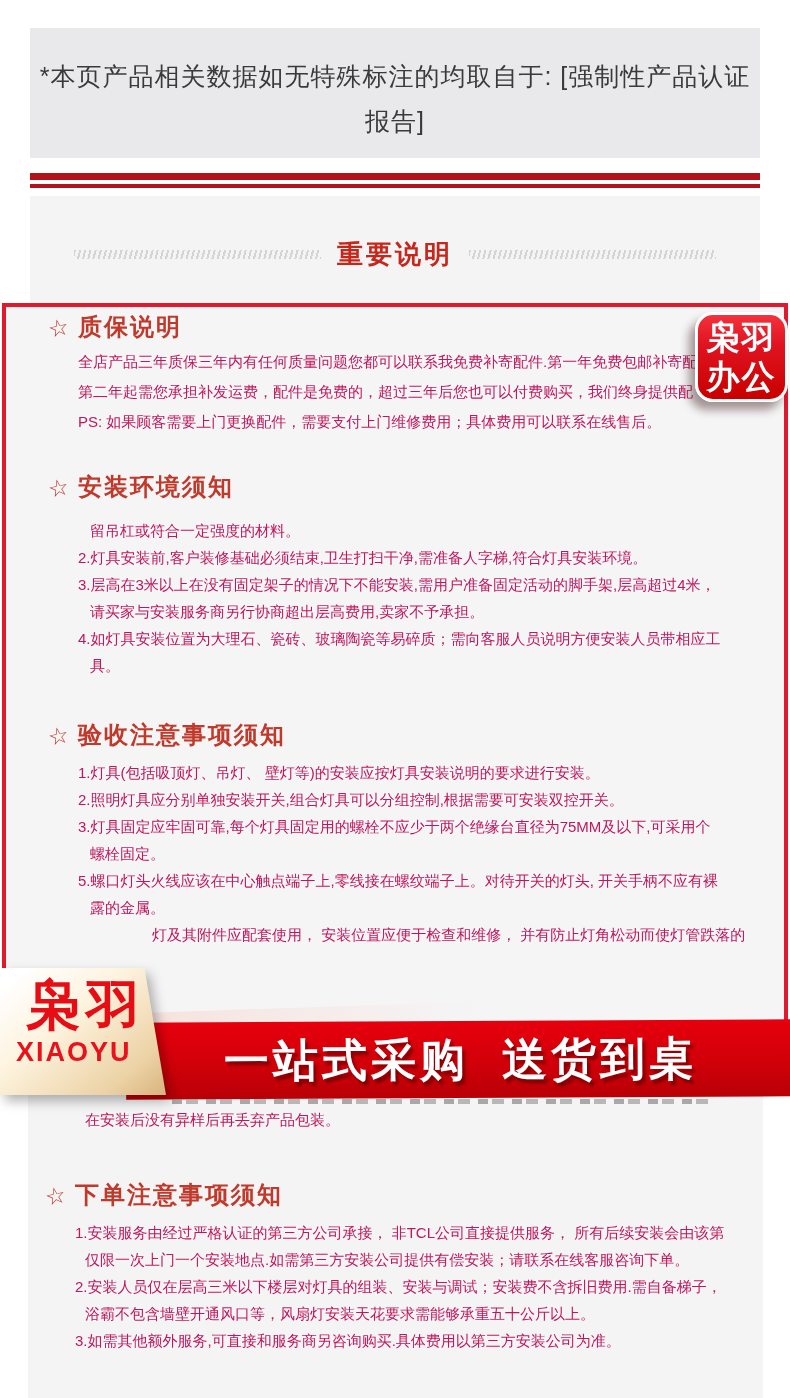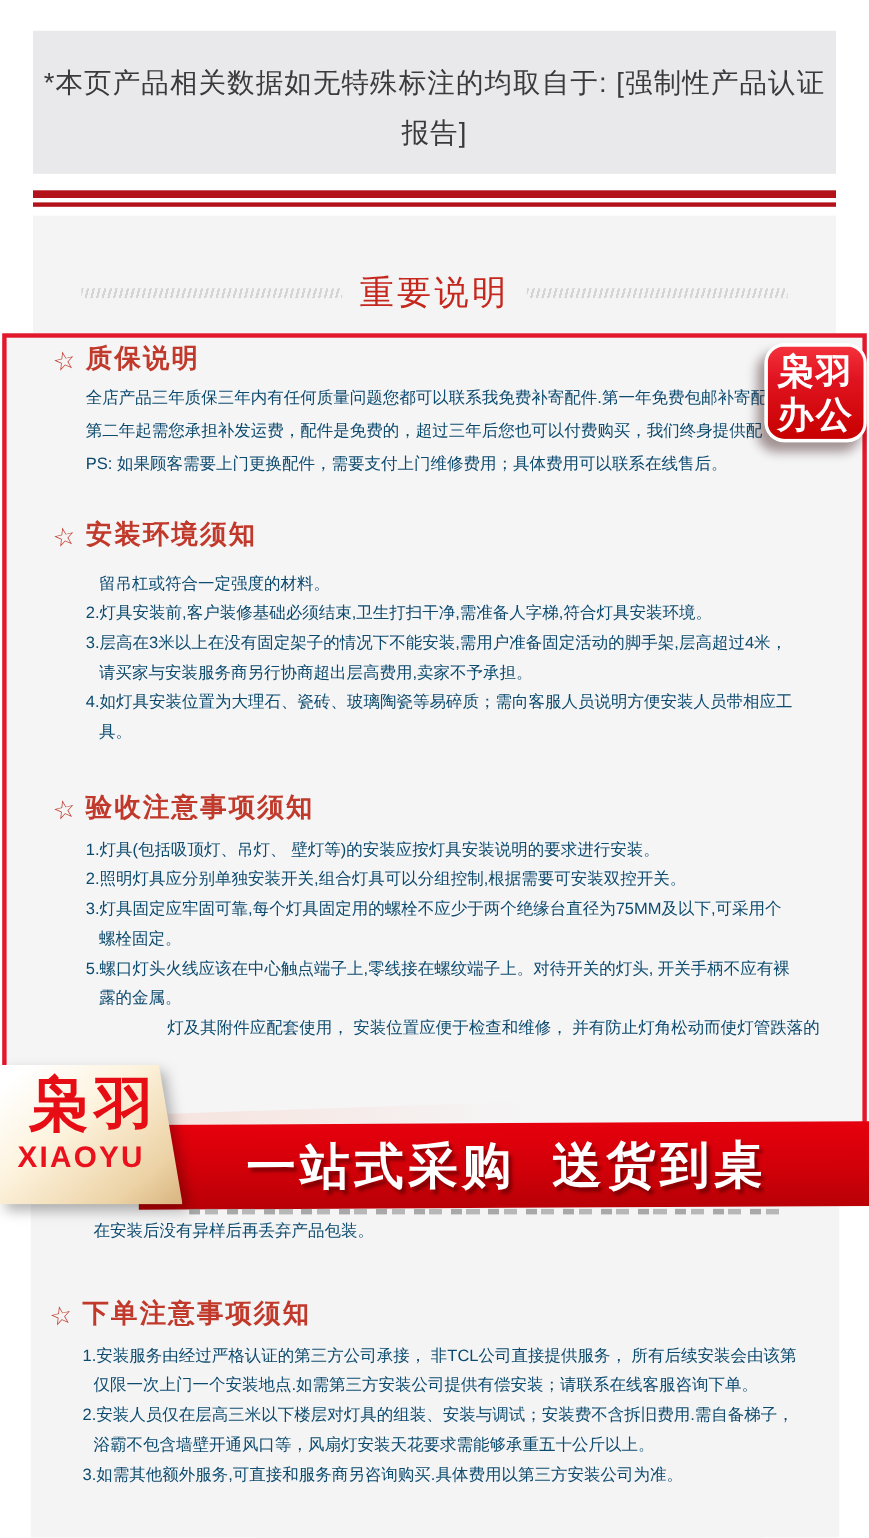--- a/index.html
+++ b/index.html
@@ -15,33 +15,33 @@
   
   .rule { position:absolute; left:30px; width:730px; background:#b3121a; }
   .rule-thick { top:173px; height:7px; }
   .rule-thin  { top:184px; height:4px; }
 
   
   .title-panel { position:absolute; left:30px; top:196px; width:730px; height:107px; background:#f4f4f5; }
   .title-row { display:flex; align-items:center; padding:38px 44px 0 44px; }
   .hatch { flex:1; height:9px;
     background:repeating-linear-gradient(105deg,#d4d4d4 0 2px,#f4f4f5 2px 5px); }
-  .page-title { font-size:31px; font-weight:normal; color:#c5271d; letter-spacing:3px;
-    margin:12px 16px; line-height:40px; white-space:pre; }
+  .page-title { font-size:26px; font-weight:bold; color:#c5271d; letter-spacing:3px;
+    margin:0 16px; line-height:40px; white-space:pre; }
 
   
   .main-box { position:absolute; left:2px; top:303px; width:786px; height:787px;
     border:4px solid #e2182c; background:#f5f5f6; z-index:1;
     padding:2px 30px 0 72px; overflow:hidden; }
 
   .sec-head { display:flex; align-items:center; margin-left:-30px; }
   .star { width:30px; font-size:23px; color:#c0392b; transform:rotate(-12deg); line-height:30px; }
   .sec-title { font-size:24px; font-weight:bold; color:#c0392b; letter-spacing:2px; line-height:32px; }
 
-  .line { display:block; white-space:pre; color:#0c4a6e; font-size:15px; }
+  .line { display:block; white-space:pre; color:#be185d; font-size:15px; }
   .para .line { line-height:30px; }
   .items .line { line-height:27px; }
   .cont { padding-left:12px; }
   .obs  { padding-left:74px; }
 
   .mb-warranty-head { margin-top:2px; }
   .mb-warranty-para { margin-top:4px; }
   .mb-env-head  { margin-top:34px; }
   .mb-env-items { margin-top:14px; }
   .mb-acc-head  { margin-top:40px; }

